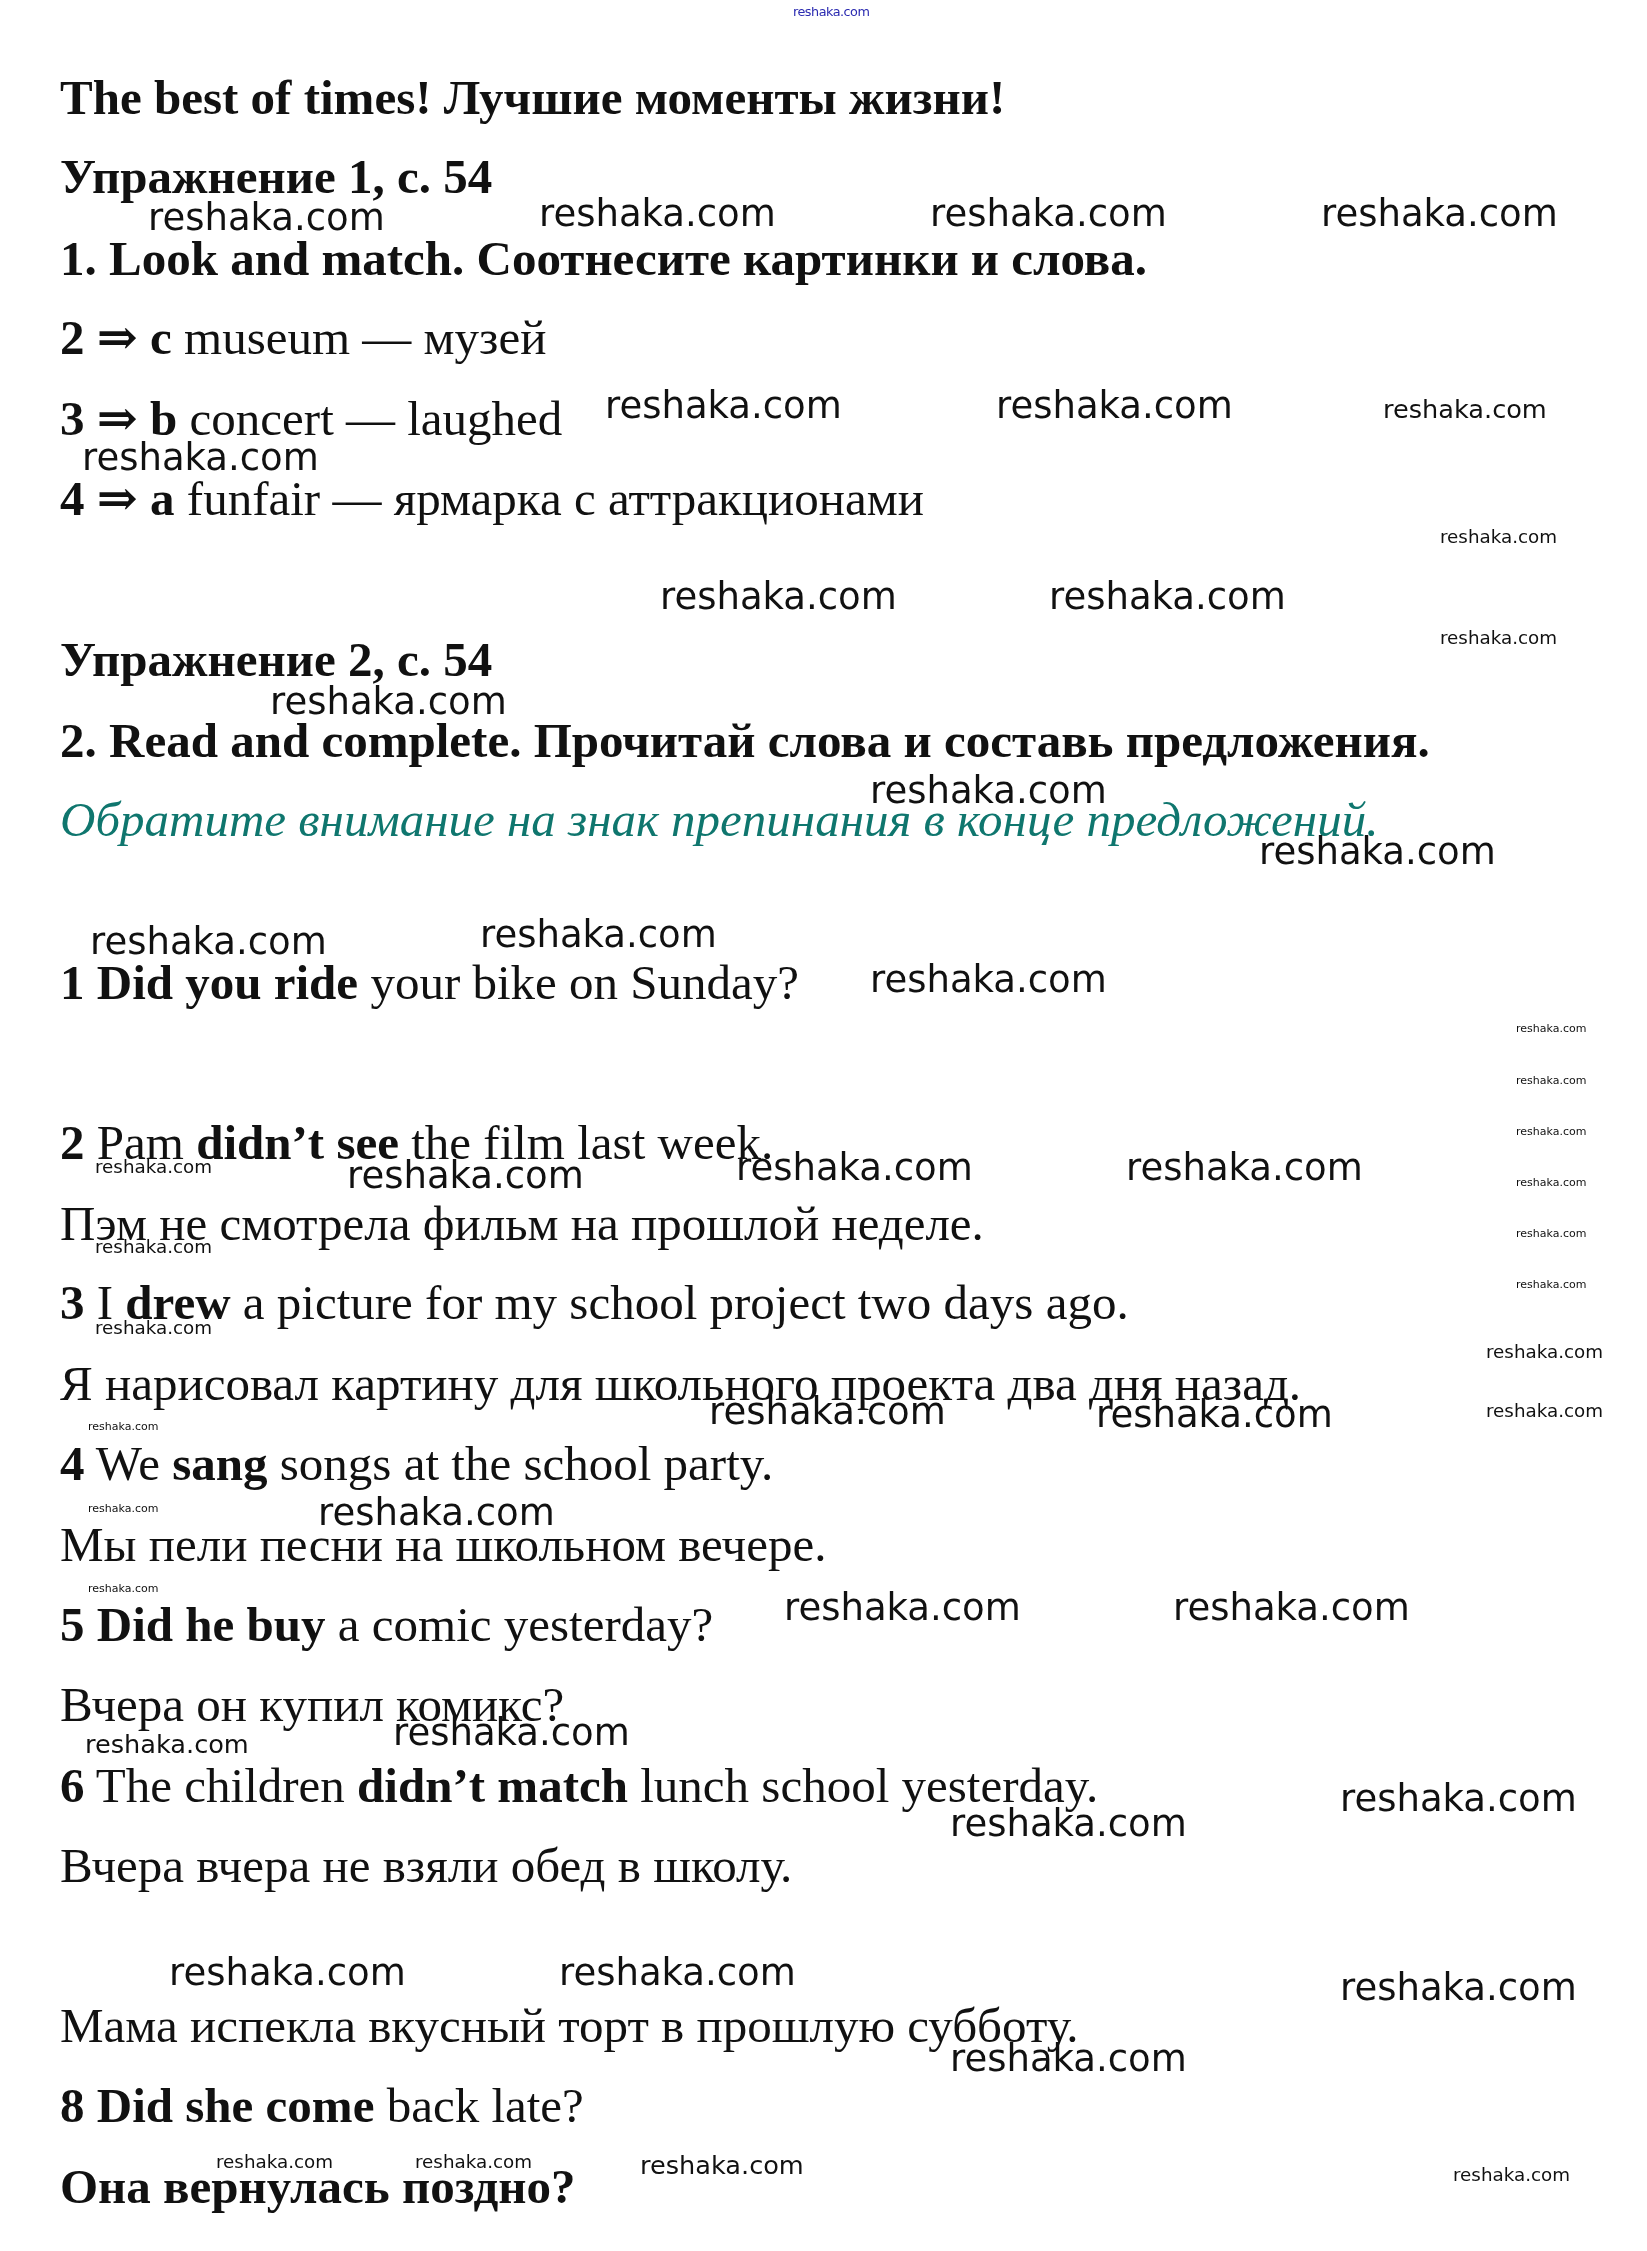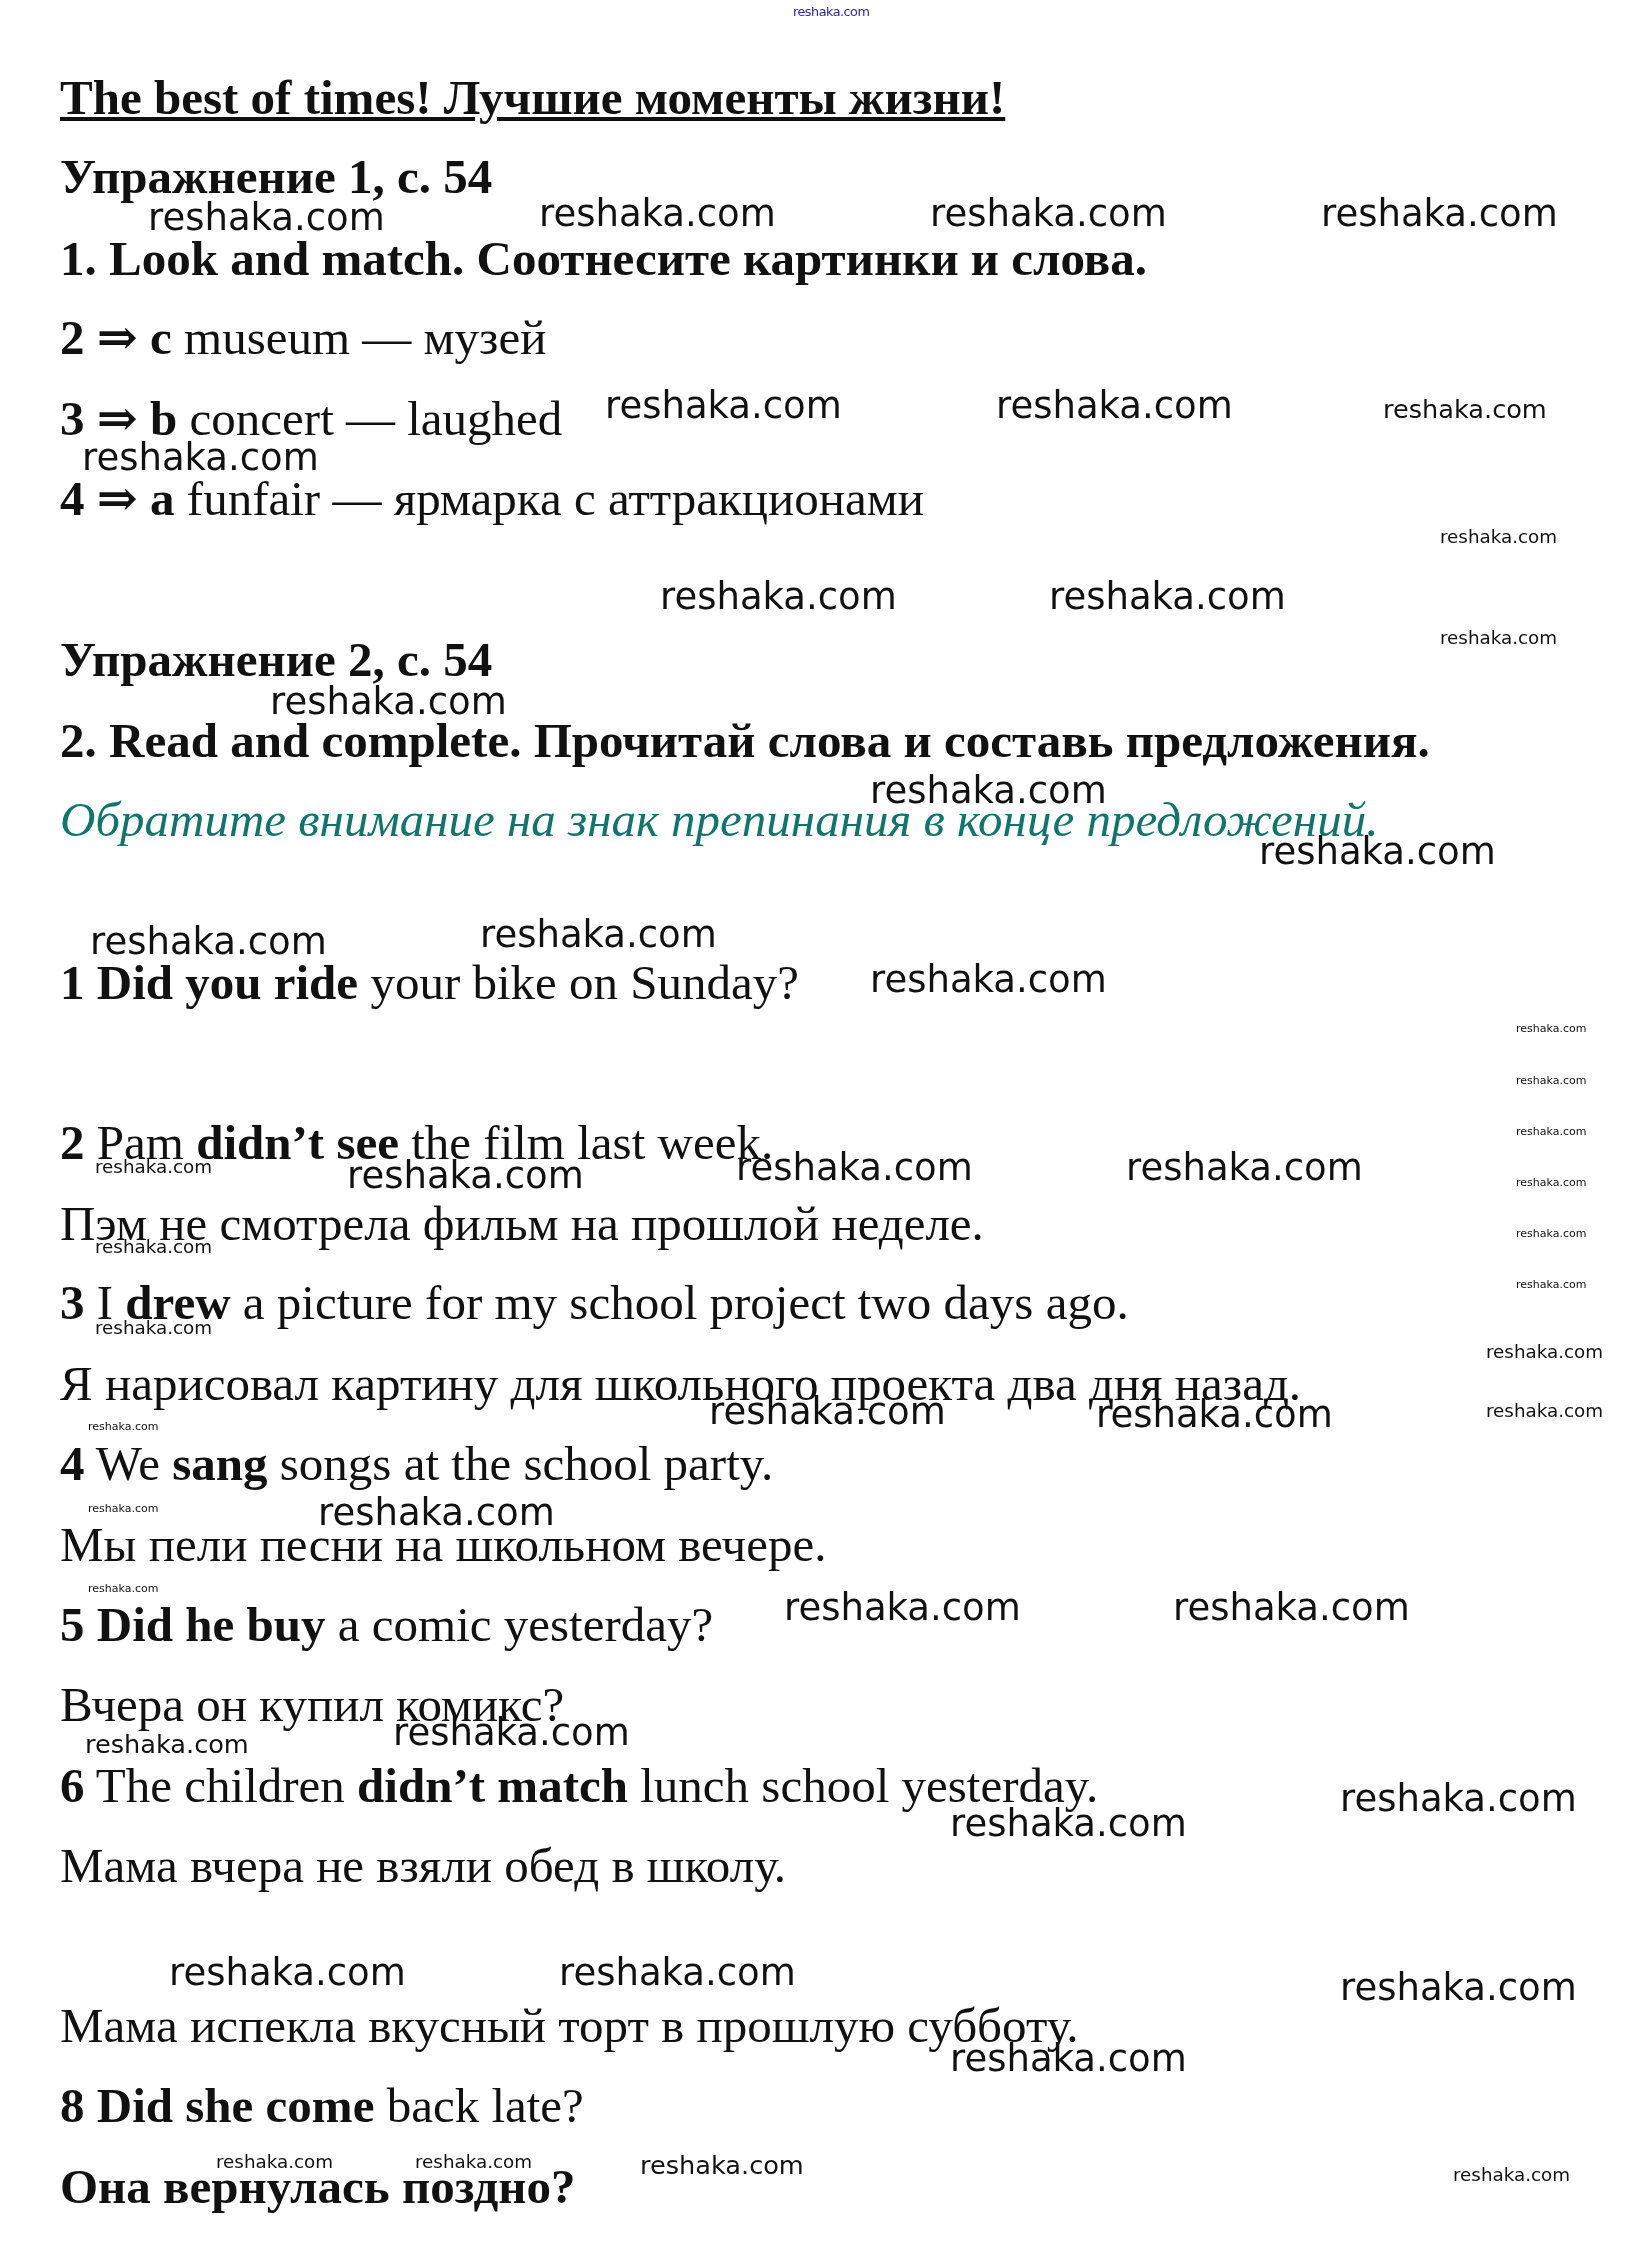--- a/index.html
+++ b/index.html
@@ -15,21 +15,21 @@
   .wm.xs { font-size:11px; }
   .toplink { position:absolute; left:793px; top:3.7px; font-family:"DejaVu Sans",sans-serif; font-size:12.8px; color:#2a2ab0; letter-spacing:-0.5px; }
 </style>
 </head>
 <body>
 
 <div class="page">
 
   <a class="toplink">reshaka.com</a>
 
-  <div class="ln b" style="top:73px;text-decoration:underline;">The best of times! Лучшие моменты жизни!</div>
+  <div class="ln b" style="top:73px;">The best of times! Лучшие моменты жизни!</div>
 
   <div class="ln b" style="top:152px;">Упражнение 1, с. 54</div>
   <div class="ln b" style="top:234px;">
     <span>1.</span>
     <span>Look and  match.</span>
     <span>Соотнесите картинки и слова.</span>
   </div>
 
   <div class="ln" style="top:313px;">
     <b>2</b>
@@ -62,21 +62,21 @@
   <div class="ln" style="top:1278px;"><b>3</b><span> I </span><b>drew</b><span> a picture for my school project two days ago.</span></div>
   <div class="ln" style="top:1359px;">Я нарисовал картину для школьного проекта два дня назад.</div>
 
   <div class="ln" style="top:1439px;"><b>4</b><span> We </span><b>sang</b><span> songs at the school party.</span></div>
   <div class="ln" style="top:1520px;">Мы пели песни на школьном вечере.</div>
 
   <div class="ln" style="top:1600px;"><b>5</b> <span></span><b>Did he buy</b><span> a comic yesterday?</span></div>
   <div class="ln" style="top:1680px;">Вчера он купил комикс?</div>
 
   <div class="ln" style="top:1761px;"><b>6</b><span> The children </span><b>didn’t match</b><span> lunch school yesterday.</span></div>
-  <div class="ln" style="top:1841px;">Мама вчера не взяли обед в школу.</div>
+  <div class="ln" style="top:1841px;">Вчера вчера не взяли обед в школу.</div>
 
   <div class="ln" style="top:2001px;">Мама испекла вкусный торт в прошлую субботу.</div>
 
   <div class="ln" style="top:2081px;"><b>8</b> <span></span><b>Did she come</b><span> back late?</span></div>
   <div class="ln" style="top:2162px;font-weight:bold;">Она вернулась поздно?</div>
 
   <div class="wm l" style="left:148px;top:199px;">reshaka.com</div>
   <div class="wm l" style="left:539px;top:195px;">reshaka.com</div>
   <div class="wm l" style="left:930px;top:195px;">reshaka.com</div>
   <div class="wm l" style="left:1321px;top:195px;">reshaka.com</div>

